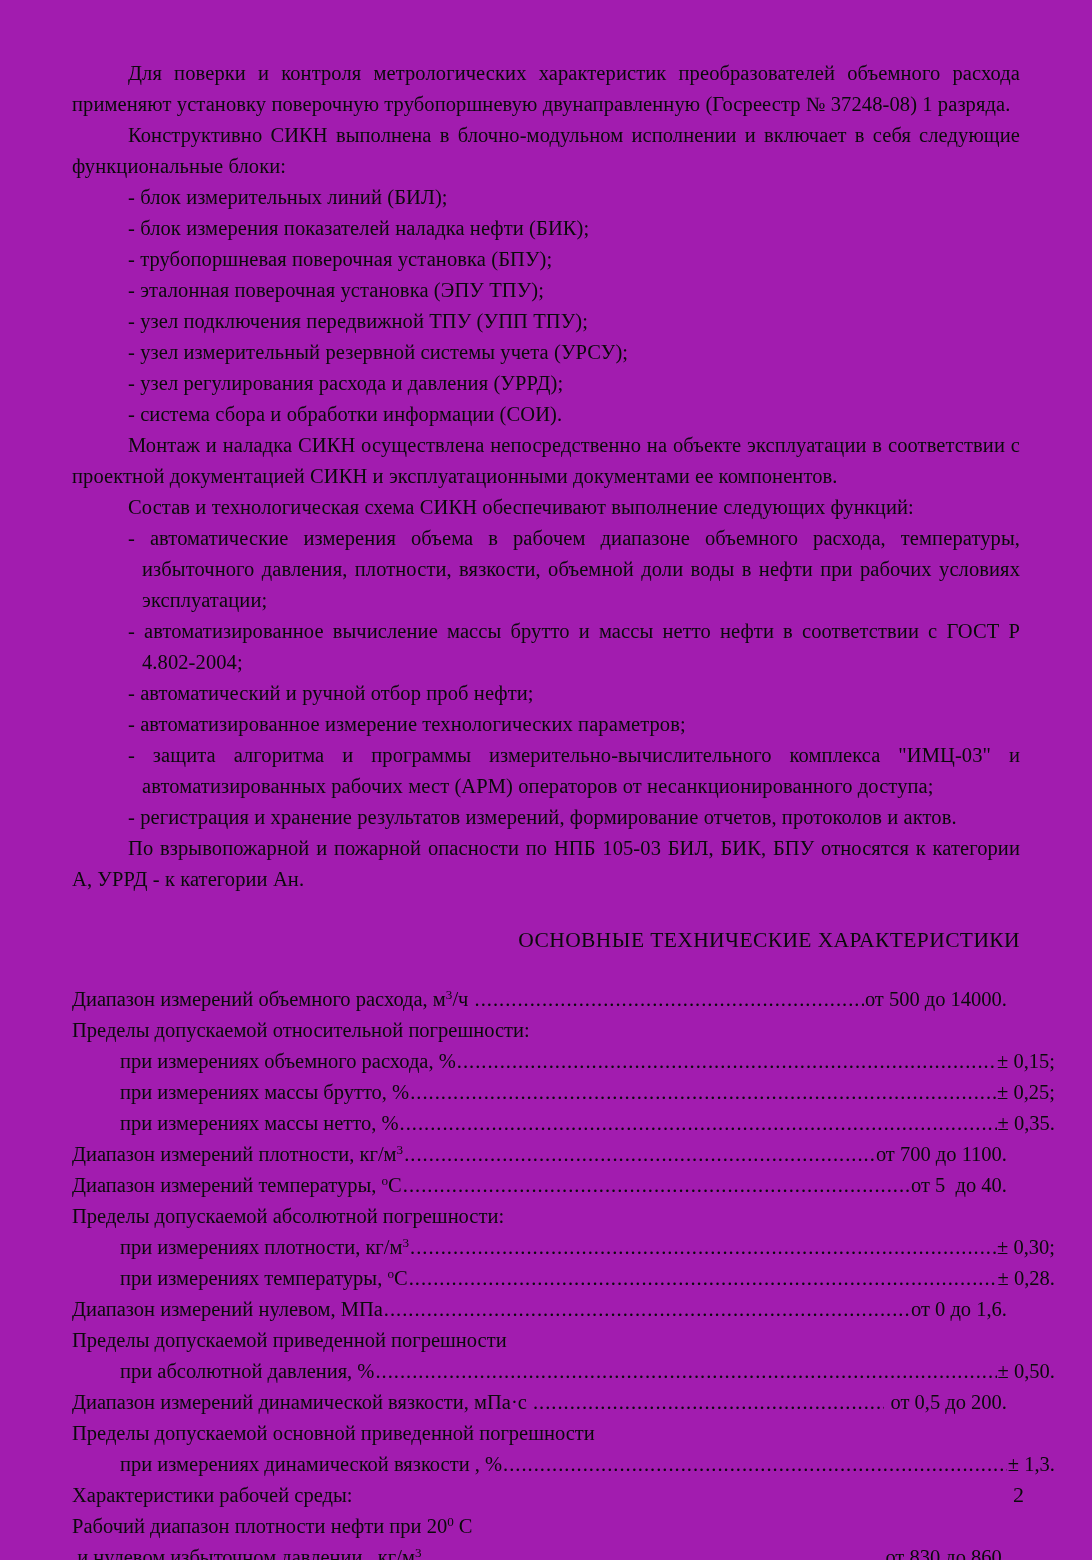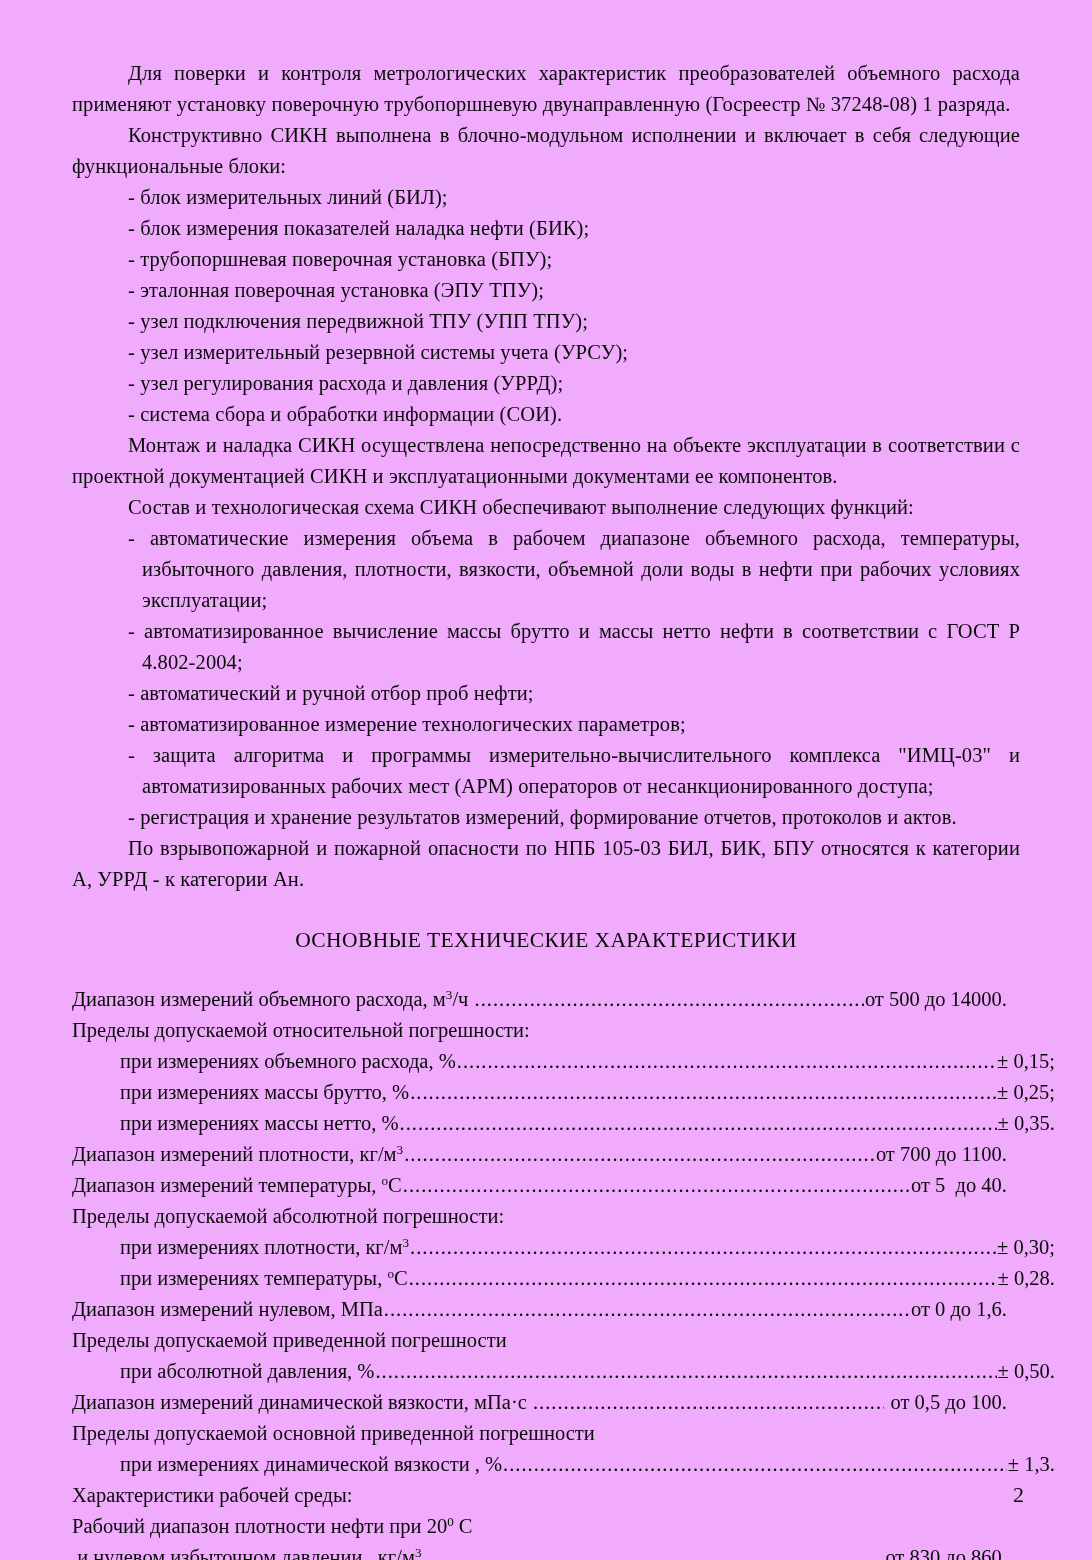--- a/index.html
+++ b/index.html
@@ -6,21 +6,21 @@
   html, body {
     margin: 0;
     padding: 0;
     background: #ffffff;
   }
   .page {
     position: relative;
     width: 1092px;
     height: 1560px;
     margin: 0 auto;
-    background: #f0abfc;
+    background: #a21caf;
     color: #0a0a0a;
     font-family: "Liberation Serif", "DejaVu Serif", serif;
     overflow: hidden;
   }
   
   .speckle {
     position: absolute;
     inset: 0;
     pointer-events: none;
     opacity: 0.5;
@@ -64,21 +64,21 @@
     padding-left: 14px;
   }
   .bullet-plain {
     text-indent: 0;
     padding-left: 56px;
     text-align: left;
   }
   .heading {
     margin-top: 30px;
     margin-bottom: 28px;
-    text-align: center;
+    text-align: right;
     font-size: 21.5px;
     line-height: 31px;
     letter-spacing: 0.4px;
   }
   
   .spec {
     display: flex;
     align-items: baseline;
     font-size: 20.5px;
     line-height: 31px;
@@ -211,21 +211,21 @@
         </div>
         <div class="spec nodots"><span class="label">Пределы допускаемой приведенной погрешности</span></div>
         <div class="spec indent">
           <span class="label">при абсолютной давления, %</span>
           <span class="dots">........................................................................................................................................................................................................</span>
           <span class="value">± 0,50.</span>
         </div>
         <div class="spec">
           <span class="label">Диапазон измерений динамической вязкости, мПа·с </span>
           <span class="dots">........................................................................................................................................................................................................</span>
-          <span class="value"> от 0,5 до 100.</span>
+          <span class="value"> от 0,5 до 200.</span>
         </div>
         <div class="spec nodots"><span class="label">Пределы допускаемой основной приведенной погрешности</span></div>
         <div class="spec indent">
           <span class="label">при измерениях динамической вязкости , %</span>
           <span class="dots">........................................................................................................................................................................................................</span>
           <span class="value">± 1,3.</span>
         </div>
         <div class="spec nodots"><span class="label">Характеристики рабочей среды:</span></div>
         <div class="spec nodots"><span class="label">Рабочий диапазон плотности нефти при 20<sup>0</sup> С</span></div>
         <div class="spec">

